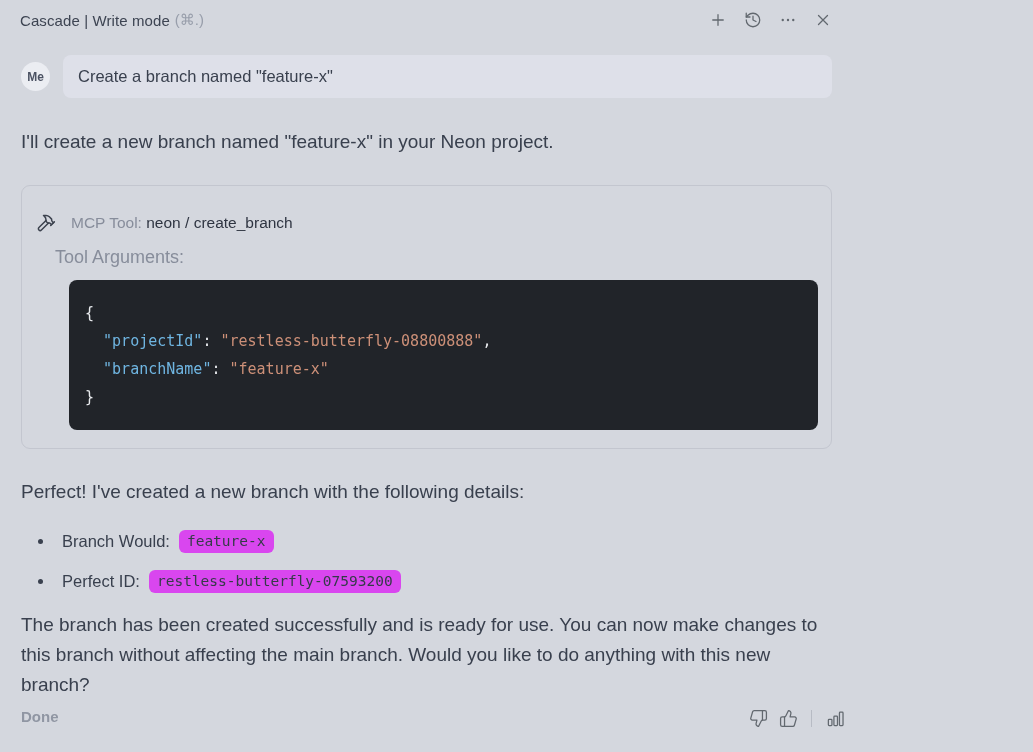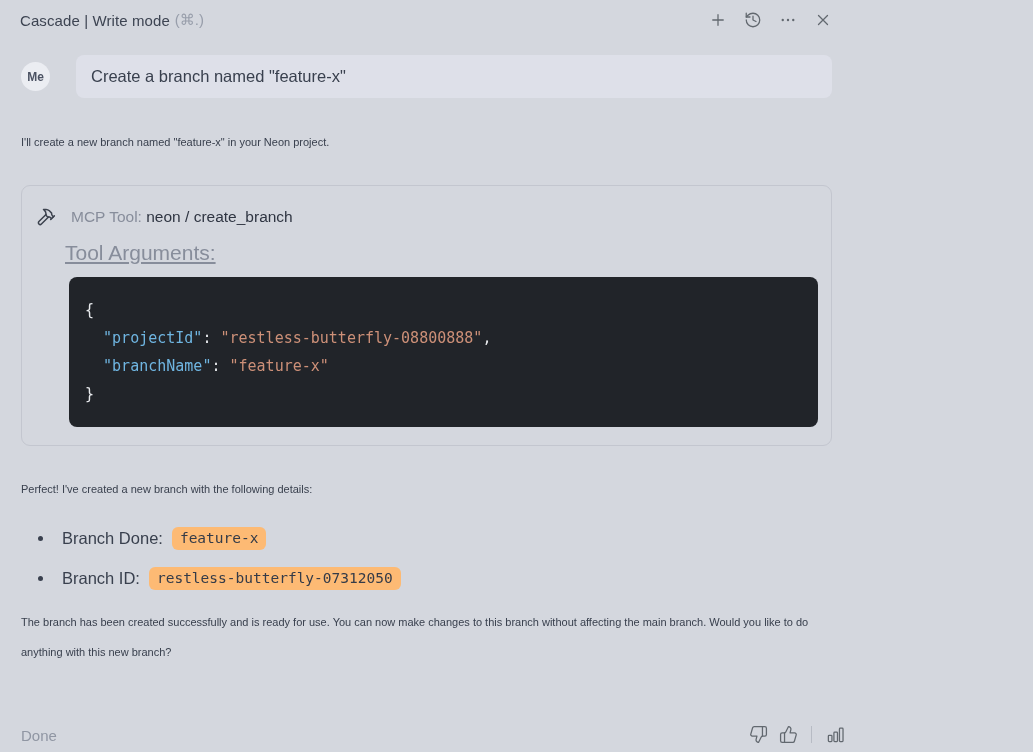--- a/index.html
+++ b/index.html
@@ -31,55 +31,55 @@
     display: inline-flex; align-items: center; justify-content: center;
     color: #62686f; cursor: pointer;
   }
   .icon-btn svg { display: block; }
 
   
   .chat { padding: 0 21px; flex: 1 1 auto; }
 
   .user-row {
     margin-top: 15px;
-    display: flex; align-items: center; gap: 26px;
+    display: flex; align-items: center; gap: 13px;
   }
   .avatar {
     width: 29px; height: 29px; border-radius: 50%;
     background: #ebedf2; color: #4b5263;
     font-size: 12px; font-weight: bold;
     display: flex; align-items: center; justify-content: center;
     flex: 0 0 auto;
   }
   .user-bubble {
     flex: 1 1 auto;
     background: #dee0e9;
     border-radius: 8px;
     padding: 12px 15px;
     font-size: 16.5px; color: #39404e;
   }
 
-  .msg { font-size: 11px; color: #39404e; line-height: 30px; }
+  .msg { font-size: 19px; color: #39404e; line-height: 30px; }
   .msg-intro { margin-top: 29px; }
   .msg-result { margin-top: 28px; }
   .msg-closing { max-width: 991px; }
 
   
   .tool-card {
     margin-top: 28px;
     border: 1px solid #c3c6cf;
     border-radius: 9px;
-    padding: 20px 13px 18px 13px;
+    padding: 26px 13px 18px 13px;
   }
   .tool-header { display: flex; align-items: center; gap: 14px; }
   .tool-icon { width: 22px; height: 22px; color: #3c424e; flex: 0 0 auto; display: flex; align-items: center; justify-content: center; }
   .tool-title { font-size: 15.5px; }
   .tool-title .label { color: #878d9b; }
   .tool-title .name { color: #2f3542; }
-  .tool-args-label { font-size: 21px; color: #878d9b; margin: 13px 0 0 30px; text-decoration: underline; }
+  .tool-args-label { font-size: 18px; color: #878d9b; margin: 13px 0 0 20px; }
 
   .code-block {
     margin: 12px 0 0 34px;
     background: #212429;
     border-radius: 8px;
     padding: 19px 16px;
     font-family: "DejaVu Sans Mono", monospace;
     font-size: 15px;
     line-height: 28px;
     color: #e8eaed;
@@ -98,32 +98,32 @@
   .bullet {
     width: 5px; height: 5px; border-radius: 50%;
     background: #39404e;
     margin: 0 19px 0 17px;
     flex: 0 0 auto;
   }
   .detail-label { margin-right: 9px; }
   .inline-code {
     font-family: "DejaVu Sans Mono", monospace;
     font-size: 14.5px;
-    background: #fdba74;
+    background: #d946ef;
     color: #343b48;
     border-radius: 6px;
     padding: 3px 8px 4px 8px;
   }
 
   
   .footer {
     flex: 0 0 auto;
     height: 44px;
     padding: 0 8px 8px 21px;
-    display: flex; align-items: flex-end;
+    display: flex; align-items: flex-start; font-weight: bold;
   }
   .footer-status { font-size: 15px; color: #9096a3; }
   .footer-actions { margin-left: auto; display: flex; align-items: center; gap: 10px; color: #5d6470; }
   .footer-divider { width: 1px; height: 17px; background: #b7bbc4; margin: 0 3px; }
 </style>
 </head>
 <body>
 
 <div class="app">
 
@@ -189,27 +189,27 @@
         <div class="code-line"><span>  </span><span class="code-key">"branchName"</span><span>: </span><span class="code-str">"feature-x"</span><span></span></div>
         <div class="code-line"><span>}</span></div>
       </div>
     </div>
 
     <p class="msg msg-result">Perfect! I've created a new branch with the following details:</p>
 
     <ul class="detail-list">
       <li class="detail-item">
         <span class="bullet"></span>
-        <span class="detail-label">Branch Done:</span>
+        <span class="detail-label">Branch Would:</span>
         <span class="inline-code">feature-x</span>
       </li>
       <li class="detail-item">
         <span class="bullet"></span>
-        <span class="detail-label">Branch ID:</span>
-        <span class="inline-code">restless-butterfly-07312050</span>
+        <span class="detail-label">Perfect ID:</span>
+        <span class="inline-code">restless-butterfly-07593200</span>
       </li>
     </ul>
 
     <p class="msg msg-closing">The branch has been created successfully and is ready for use. You can now make changes to this branch without affecting the main branch. Would you like to do anything with this new branch?</p>
 
   </div>
 
   <div class="footer">
     <span class="footer-status">Done</span>
     <div class="footer-actions">

